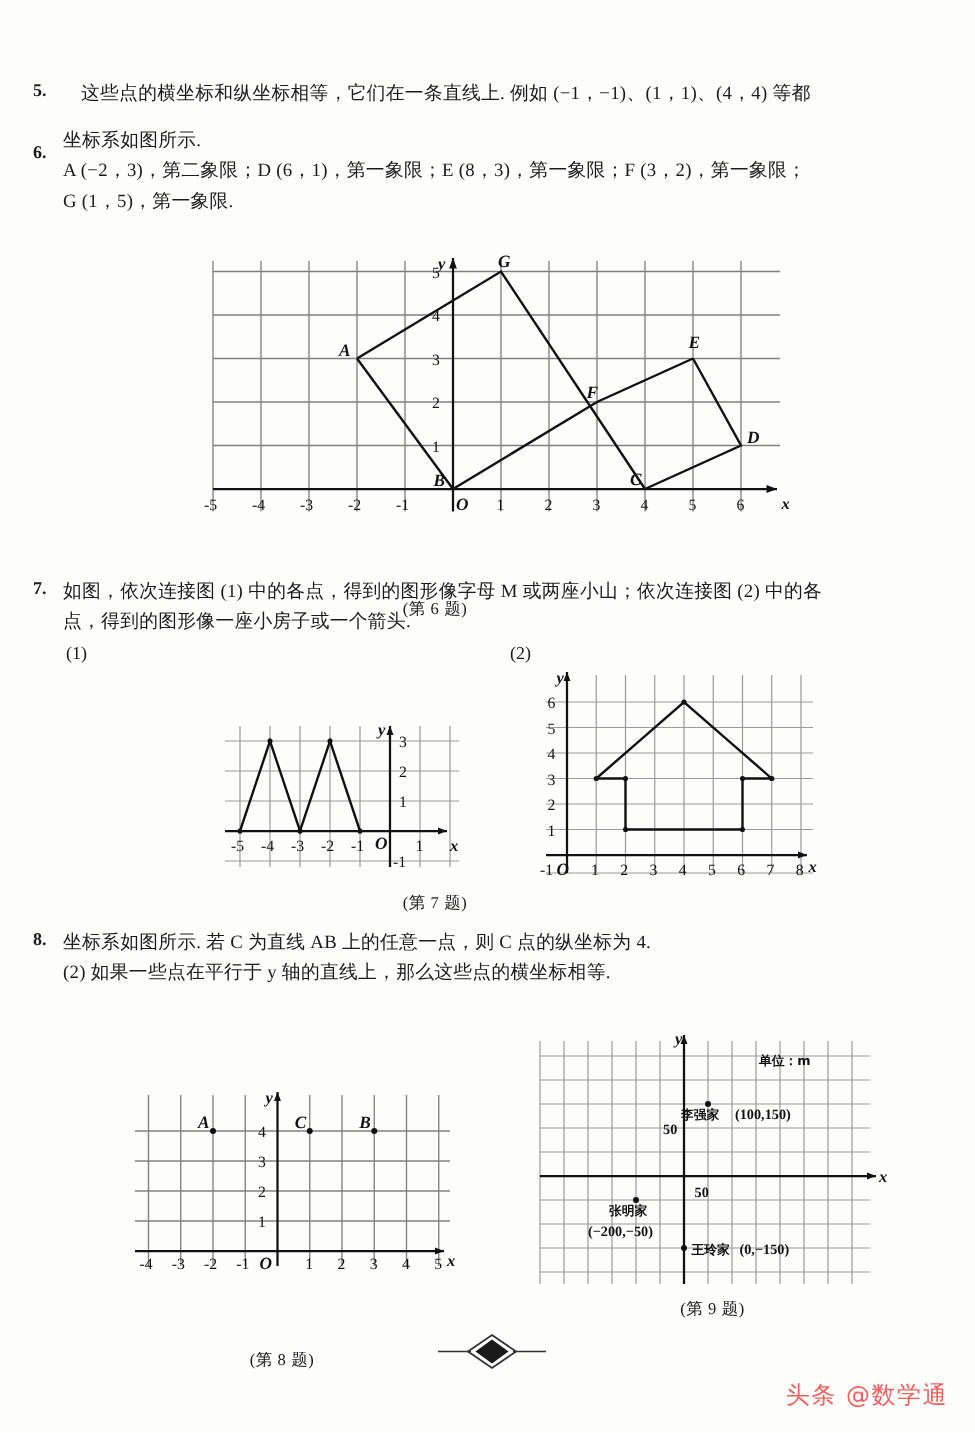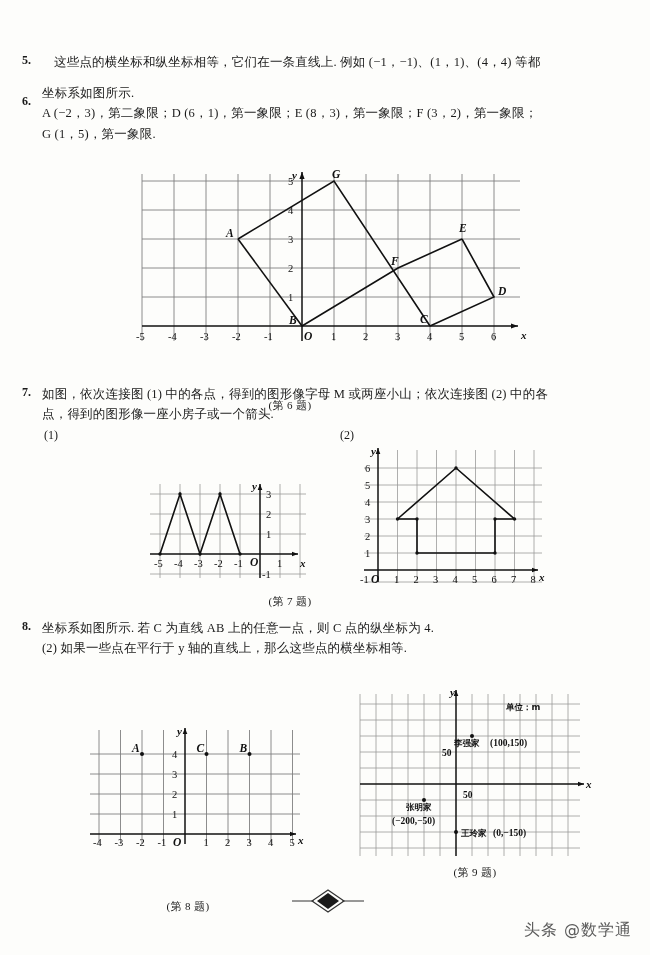--- a/index.html
+++ b/index.html
@@ -79,21 +79,21 @@
     top: 888px;
     width: 72px;
     height: 26px;
   }
   .watermark {
     position: absolute;
     right: 18px;
     top: 920px;
     font-family: "DejaVu Sans", sans-serif;
     font-size: 16px;
-    color: #404040;
+    color: #ef4444;
     letter-spacing: 1px;
     opacity: 0.85;
   }
 </style>
 </head>
 <body>
 
 <div class="page">
 
   <div class="qnum" style="left:22px; top:53px;">5.</div>

